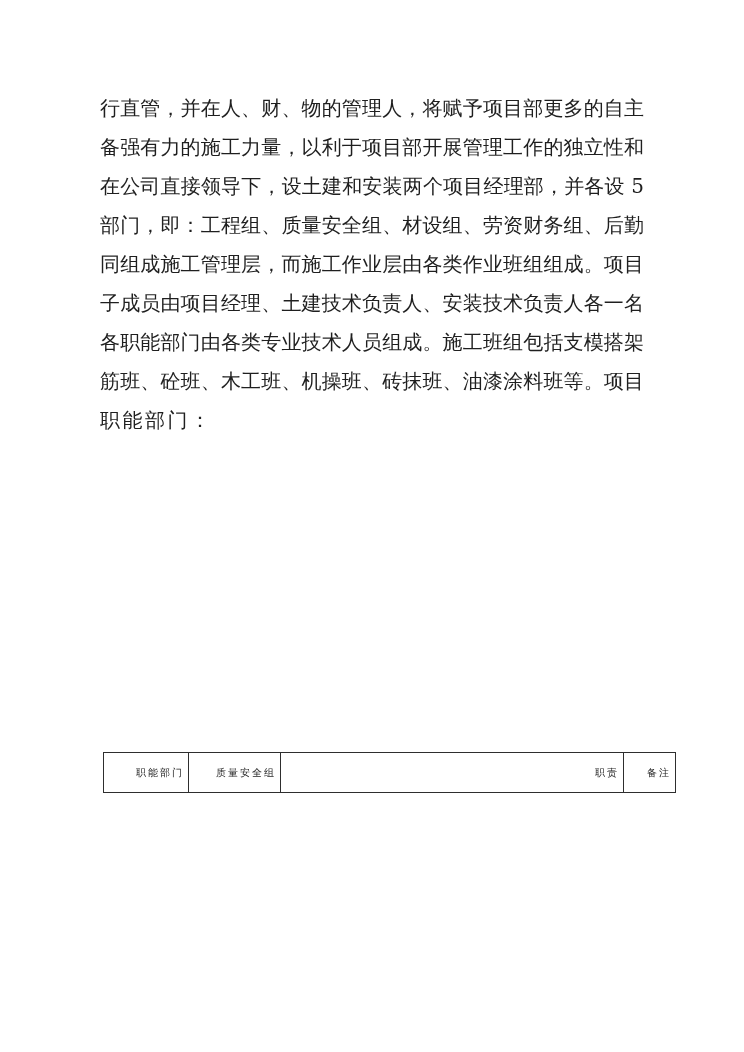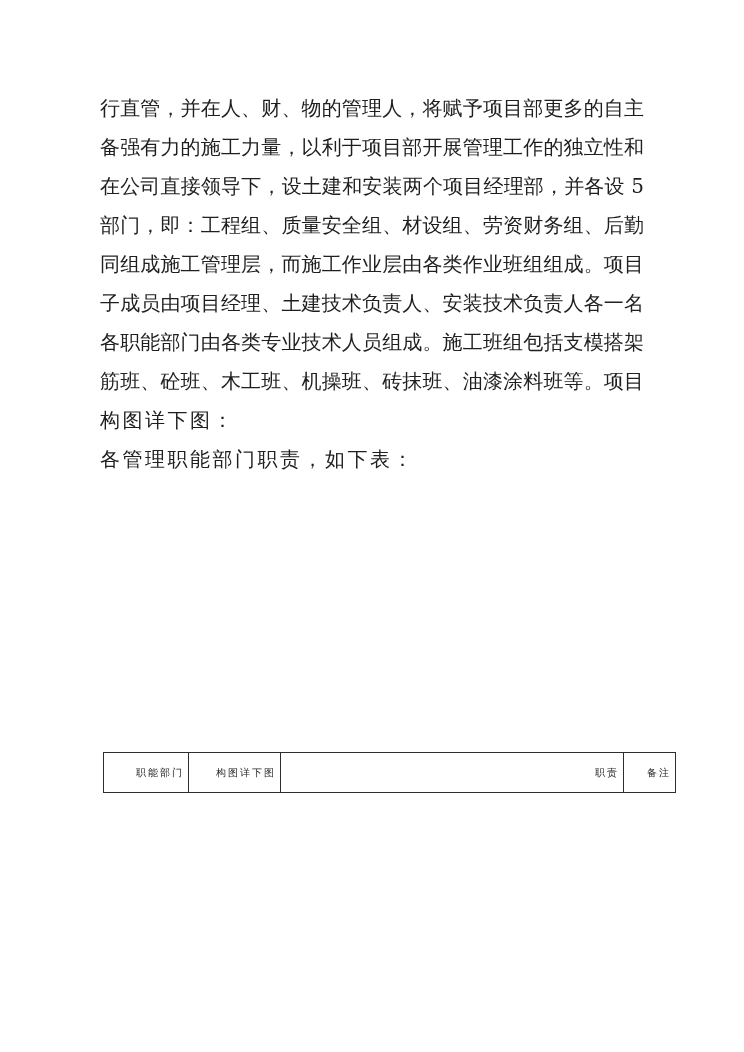--- a/index.html
+++ b/index.html
@@ -69,34 +69,33 @@
 
   <div class="textblock">
     <div class="line j">行直管，并在人、财、物的管理人，将赋予项目部更多的自主权和配</div>
     <div class="line j">备强有力的施工力量，以利于项目部开展管理工作的独立性和主动性。</div>
     <div class="line j">在公司直接领导下，设土建和安装两个项目经理部，并各设 5 个职能</div>
     <div class="line j">部门，即：工程组、质量安全组、材设组、劳资财务组、后勤组，共</div>
     <div class="line j">同组成施工管理层，而施工作业层由各类作业班组组成。项目领导班</div>
     <div class="line j">子成员由项目经理、土建技术负责人、安装技术负责人各一名组成，</div>
     <div class="line j">各职能部门由各类专业技术人员组成。施工班组包括支模搭架班、钢</div>
     <div class="line j">筋班、砼班、木工班、机操班、砖抹班、油漆涂料班等。项目组织机</div>
-    <div class="line l">构图详下图：</div>
-    <div class="line l">各管理职能部门职责，如下表：</div>
+    <div class="line l">职能部门：</div>
   </div>
 
   <table class="dept-table">
     <colgroup>
       <col class="c1">
         <col class="c2">
         <col class="c3">
         <col class="c4">
     </colgroup>
     <tbody>
         <tr>
       <td>职能部门</td>
-      <td>构图详下图</td>
+      <td>质量安全组</td>
       <td>职责</td>
       <td>备注</td>
     </tr>
   </tbody>
     </table>
 
 </div>
 
 </body></html>

